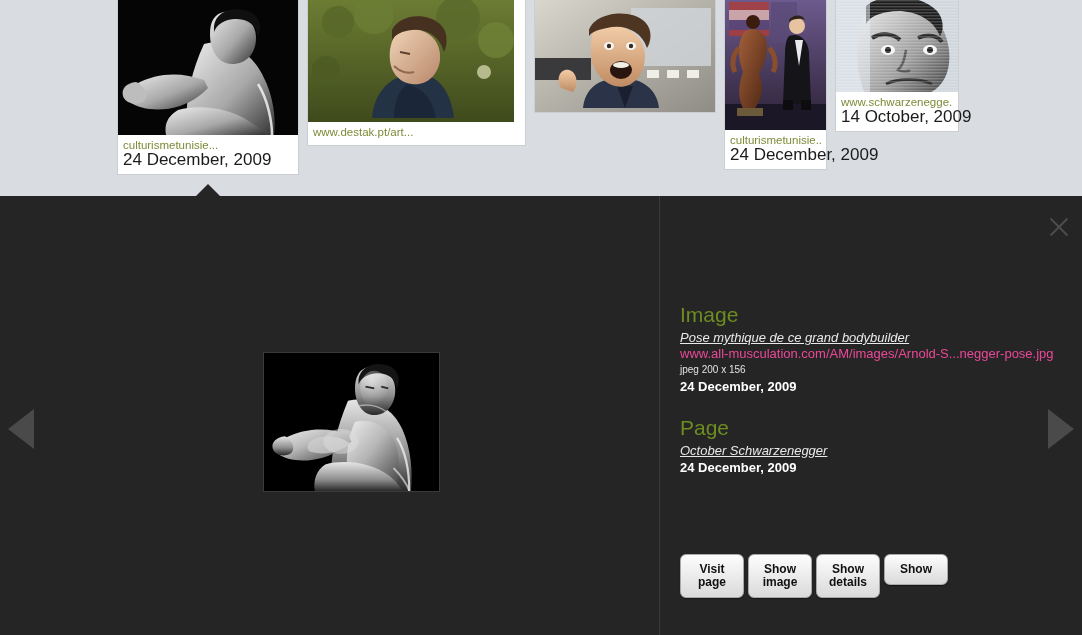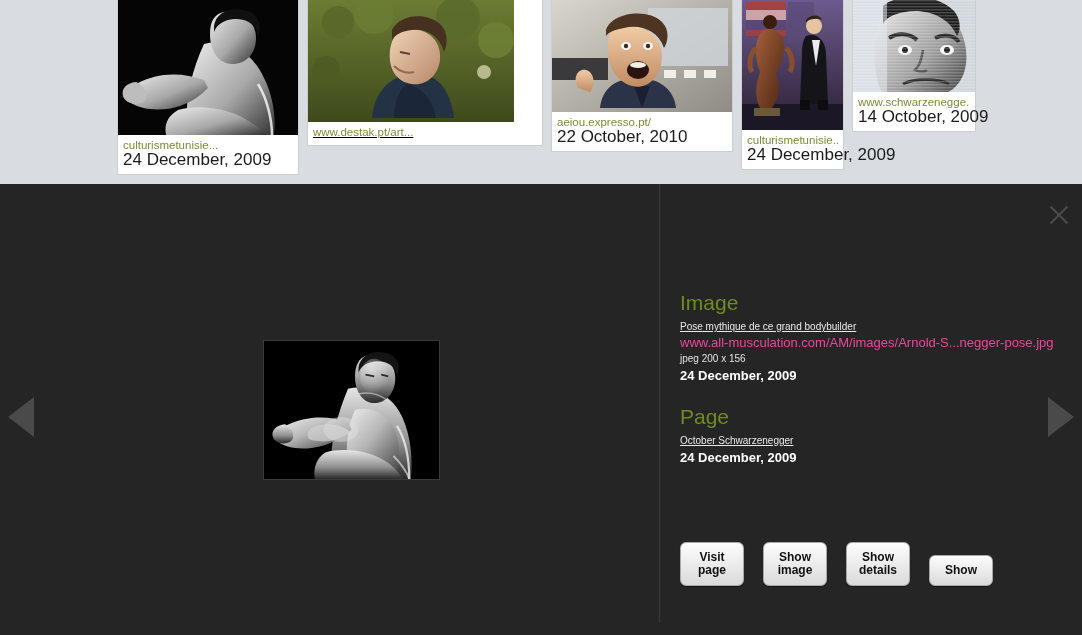--- a/index.html
+++ b/index.html
@@ -62,21 +62,21 @@
   .sel-pointer {
     position: absolute;
     width: 0; height: 0;
     border-left: 12px solid transparent;
     border-right: 12px solid transparent;
     border-bottom: 12px solid #252525;
   }
 
   
   .viewer {
-    position: absolute; left: 0; top: 184px;
+    position: absolute; left: 0; top: 196px;
     width: 1082px; height: 439px;
     background: #252525;
   }
   .stage {
     position: absolute; left: 0; top: 0;
     width: 660px; height: 439px;
   }
   .divider {
     position: absolute; left: 659px; top: 0;
     width: 1px; height: 439px;
@@ -137,25 +137,26 @@
   .panel-body { position: absolute; left: 20px; top: 106px; width: 388px; }
   .sect { margin-bottom: 20px; }
   .sect-title {
     color: #6e8c22;
     font-size: 21px;
     line-height: 25px;
     margin-bottom: 1px;
   }
   .sect-link {
     color: #e9e9e9;
-    font-size: 10px;
+    font-size: 13px;
     line-height: 17px;
     text-decoration: underline;
     display: inline-block;
     cursor: pointer;
+    font-style: italic;
   }
   .sect-url {
     color: #ec4899;
     font-size: 13px;
     line-height: 16px;
     word-break: break-word;
   }
   .sect-meta {
     color: #e2e2e2;
     font-size: 10px;
@@ -164,22 +165,22 @@
   .sect-date {
     color: #ffffff;
     font-size: 13px;
     line-height: 17px;
     font-weight: bold;
   }
 
   .btn-row {
     position: absolute; left: 20px; top: 358px;
     display: flex;
-    align-items: flex-end;
-    gap: 19px;
+    align-items: flex-start;
+    gap: 4px;
   }
   .btn {
     background: linear-gradient(#fdfdfd, #dadada);
     border: 1px solid #a9a9a9;
     border-radius: 6px;
     color: #111;
     font-size: 12px;
     font-weight: bold;
     line-height: 13px;
     text-align: center;
@@ -243,21 +244,21 @@
      <circle cx="176" cy="72" r="7" fill="#d8d8b0" opacity=".75"></circle>
      <circle cx="18" cy="70" r="14" fill="#4e5c24" opacity=".9"></circle>
      <path d="M64 118 C66 92 82 76 104 74 C126 72 142 86 146 118Z" fill="#243246"></path>
      <path d="M96 30 C118 26 134 40 132 60 C130 76 118 86 104 84 C88 82 80 68 82 50 C84 38 88 32 96 30Z" fill="url(#t1skin)"></path>
      <path d="M84 30 C92 14 118 12 132 24 C140 31 140 44 136 52 C132 36 118 28 104 30 C94 31 88 34 84 40Z" fill="#463121"></path>
      <path d="M92 52 l10 2" stroke="#5d4330" stroke-width="2" fill="none"></path>
      <path d="M86 66 C92 72 100 74 106 72" stroke="#8f6a4f" stroke-width="2" fill="none"></path>
      <path d="M100 84 C112 88 124 96 128 118 L86 118 C86 100 92 88 100 84Z" fill="#1b2738"></path>
    </svg>
           </div>
-          <div class="thumb-meta" style="width: 234px; text-decoration: underline;">
+          <div class="thumb-meta" style="width: 217px;">
             <div class="thumb-url">www.destak.pt/art...</div>
           </div>
         </div>
         <div class="thumb-card">
           <div class="thumb-photo" style="width: 180px; height: 112px;">
             <svg viewBox="0 0 180 112" preserveAspectRatio="none" style="width: 100%; height: 100%; display: block;">
      <defs>
        <linearGradient id="t2bg" x1="0" y1="0" x2="1" y2="1">
          <stop offset="0%" stop-color="#d9d6cd"></stop>
                   <stop offset="100%" stop-color="#8f8c85"></stop>
@@ -278,24 +279,20 @@
      <path d="M60 28 C84 20 110 32 110 56 C110 78 94 90 80 86 C62 81 54 62 56 44 C57 35 58 30 60 28Z" fill="url(#t2skin)"></path>
      <path d="M54 30 C60 12 96 8 110 22 C118 30 116 42 112 48 C106 30 88 24 72 28 C62 30 57 32 54 36Z" fill="#4d3522"></path>
      <ellipse cx="74" cy="46" rx="5" ry="4" fill="#f6f6f6"></ellipse>
               <circle cx="74" cy="46" r="2.2" fill="#3b2c1e"></circle>
      <ellipse cx="96" cy="46" rx="5" ry="4" fill="#f6f6f6"></ellipse>
               <circle cx="96" cy="46" r="2.2" fill="#3b2c1e"></circle>
      <ellipse cx="86" cy="70" rx="11" ry="9" fill="#2a1410"></ellipse>
      <ellipse cx="86" cy="65" rx="8" ry="3" fill="#efefe6"></ellipse>
      <path d="M26 88 C20 78 26 68 34 70 C42 72 44 84 38 92Z" fill="url(#t2skin)"></path>
    </svg>
-          </div>
-          <div class="thumb-meta" style="width: 180px;">
-            <div class="thumb-url">aeiou.expresso.pt/</div>
-            <div class="thumb-date">22 October, 2010</div>
           </div>
         </div>
         <div class="thumb-card">
           <div class="thumb-photo" style="width: 101px; height: 130px;">
             <svg viewBox="0 0 101 130" preserveAspectRatio="none" style="width: 100%; height: 100%; display: block;">
      <defs>
        <linearGradient id="t3bg" x1="0" y1="0" x2="0" y2="1">
          <stop offset="0%" stop-color="#6d5a8e"></stop>
                   <stop offset="100%" stop-color="#2a2033"></stop>
        </linearGradient>

